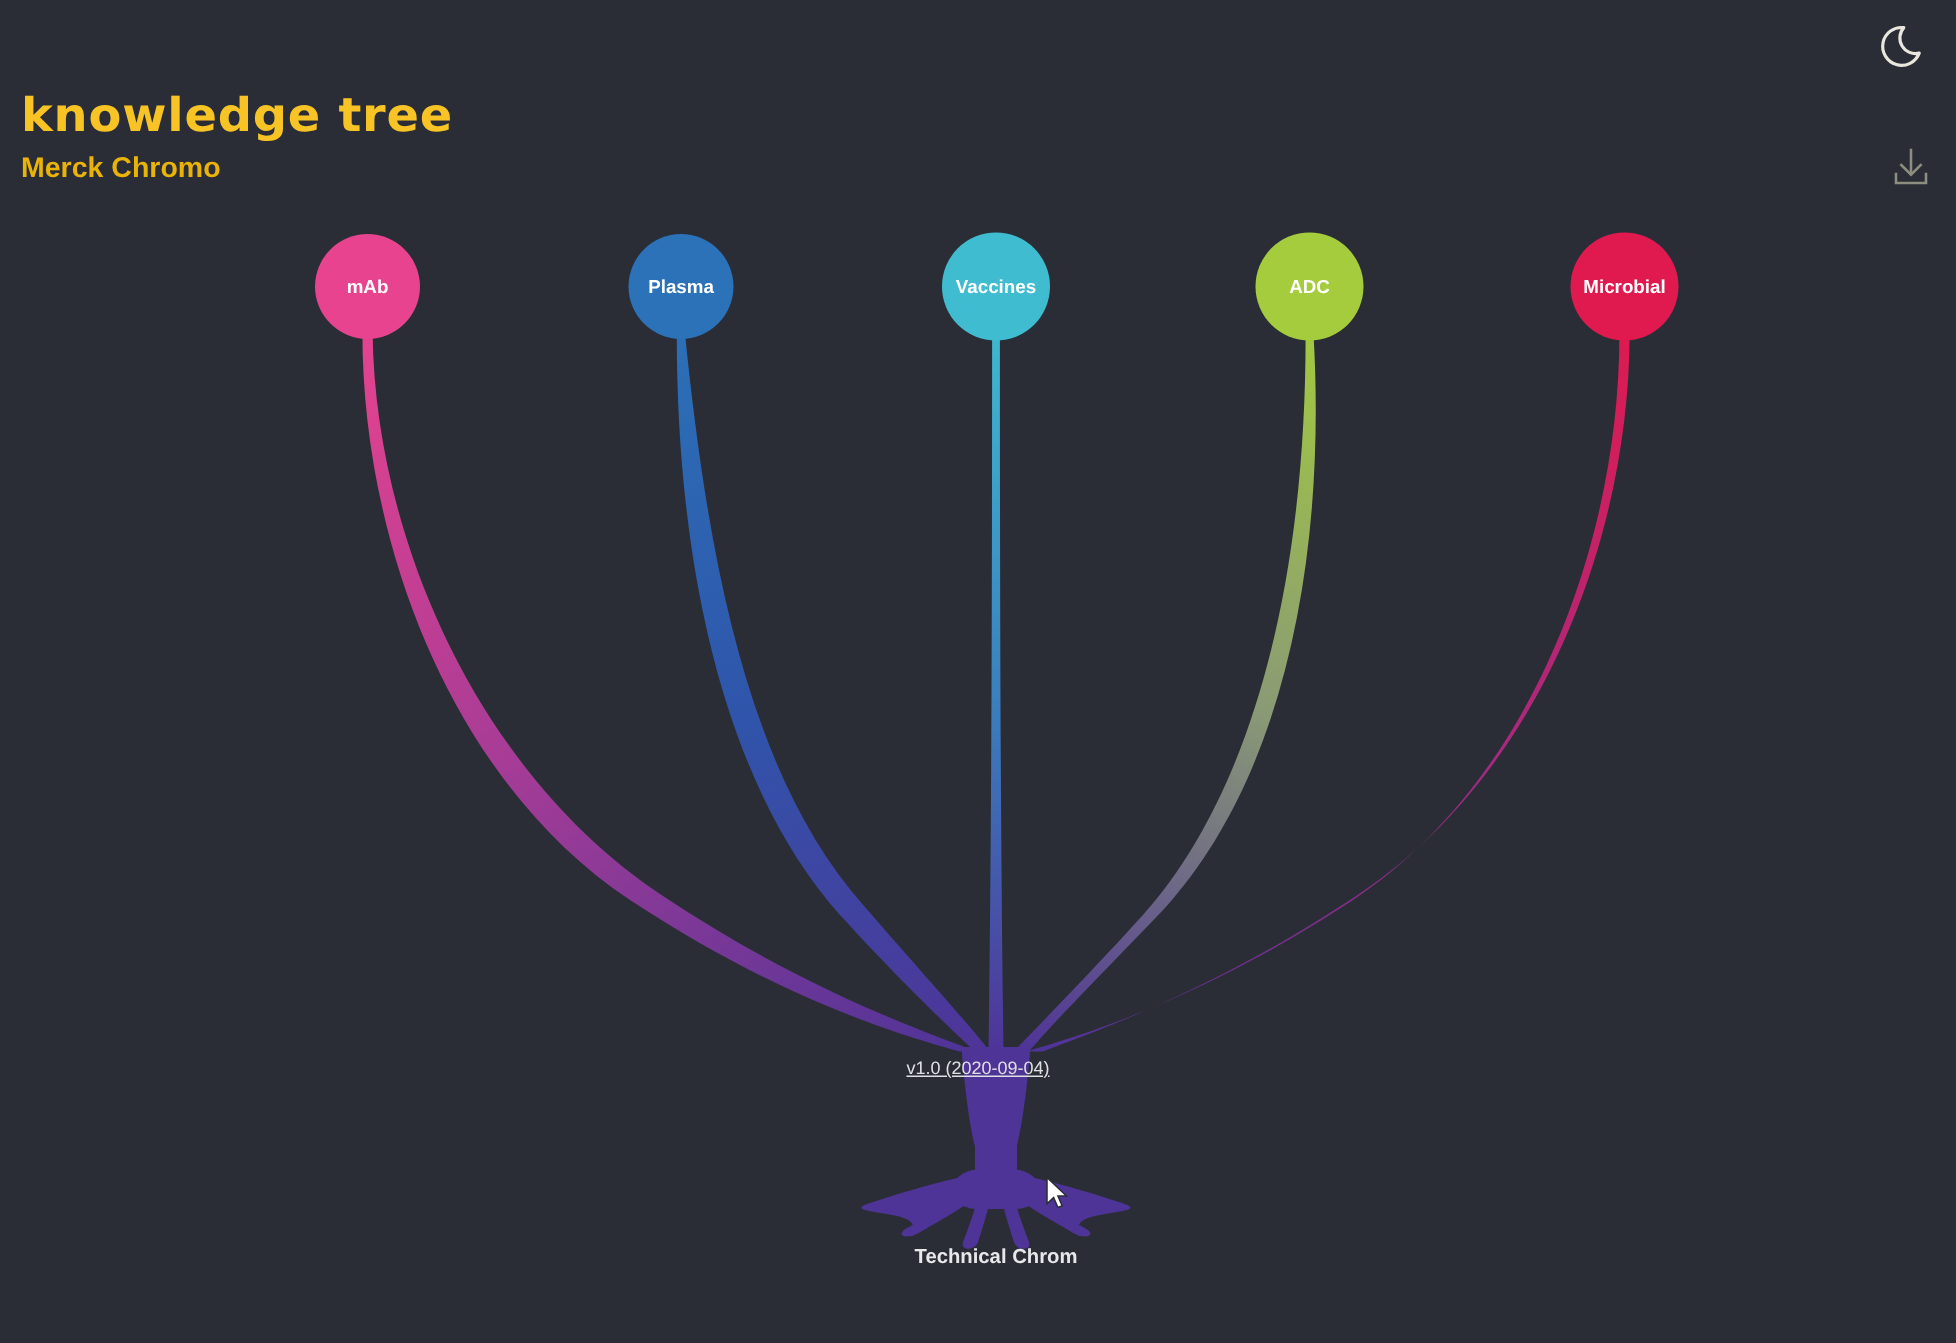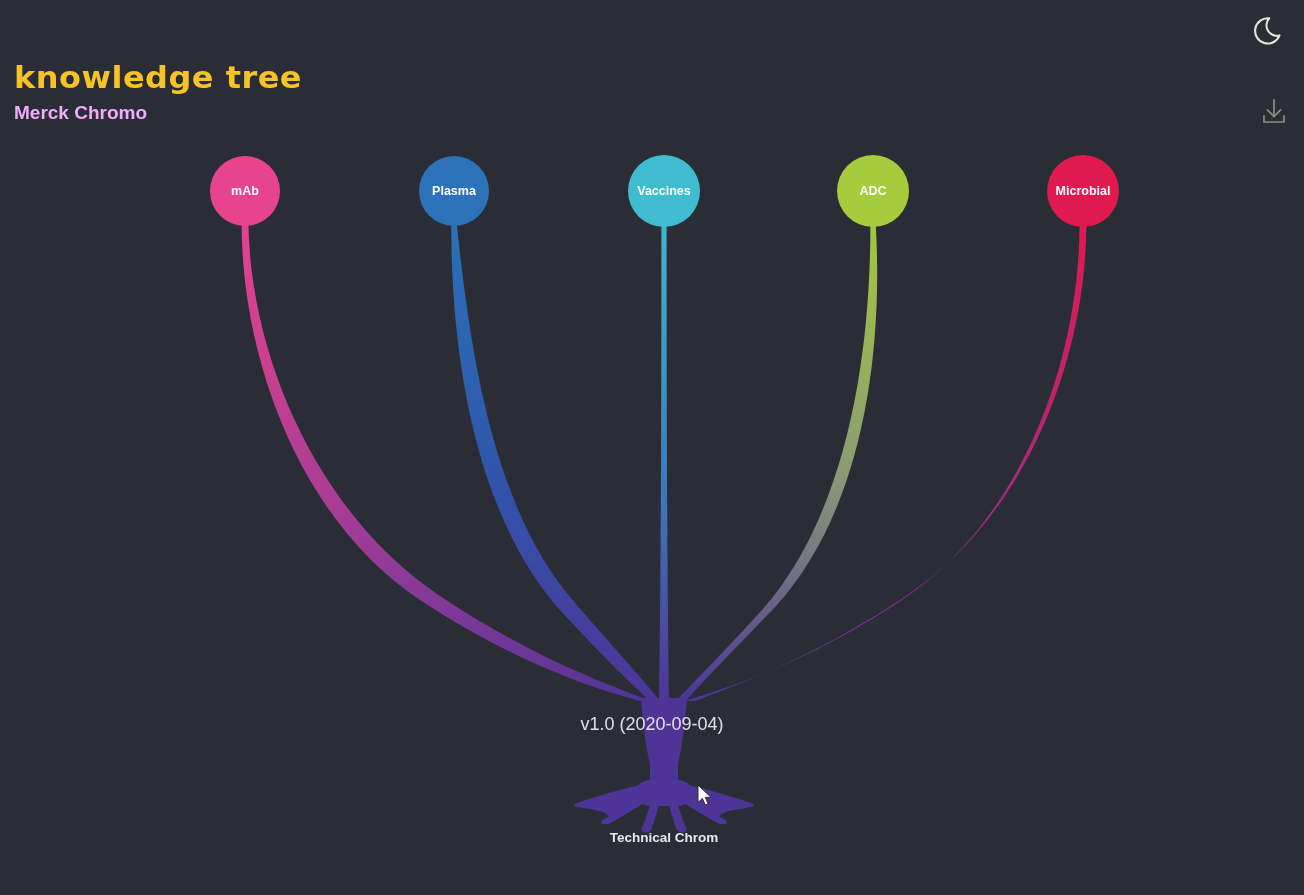--- a/index.html
+++ b/index.html
@@ -36,21 +36,21 @@
     margin: 0;
     text-transform: lowercase;
     font-stretch: expanded;
     transform: scaleX(1.03);
     transform-origin: left center;
   }
   #subtitle {
     font-family: "Liberation Sans", sans-serif;
     font-weight: 700;
     font-size: 19px;
-    color: #f0abfc;
+    color: #eab308;
     margin-top: 10px;
     line-height: 1;
   }
 
   
   .corner-btn {
     position: absolute;
     background: none;
     border: none;
     padding: 0;
@@ -86,26 +86,27 @@
     fill: #e8e8ea;
     text-anchor: middle;
     pointer-events: none;
   }
 
   
   #version {
     position: absolute;
     left: 0;
     right: 0;
-    bottom: 0;
+    bottom: 16px;
     text-align: center;
     font-family: "Liberation Sans", sans-serif;
-    font-size: 18px;
+    font-size: 12px;
     color: #dfe0e3;
     z-index: 10;
+    text-decoration: underline;
   }
 
   
   #cursor {
     position: absolute;
     left: 697px;
     top: 784px;
     width: 16px;
     height: 24px;
     z-index: 20;

